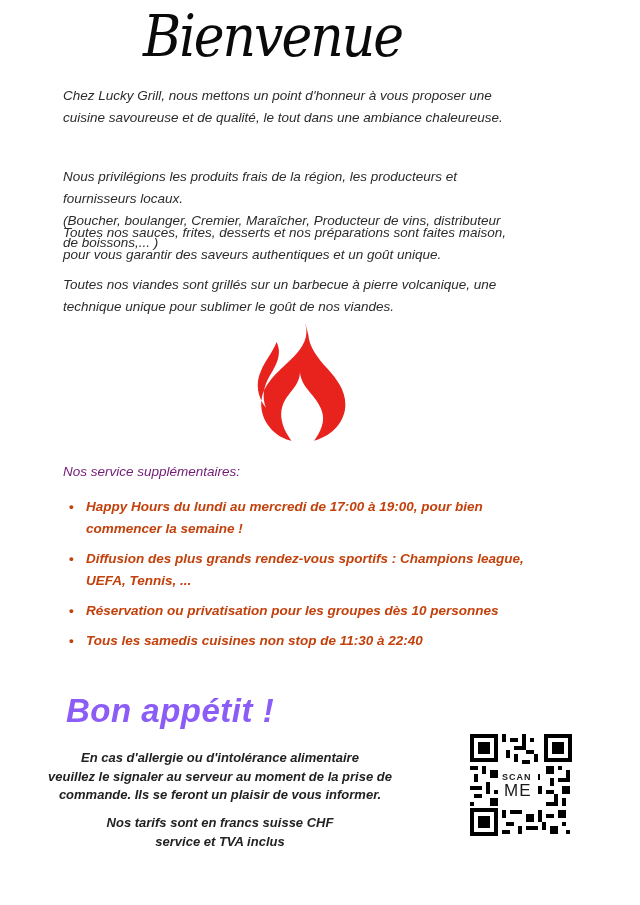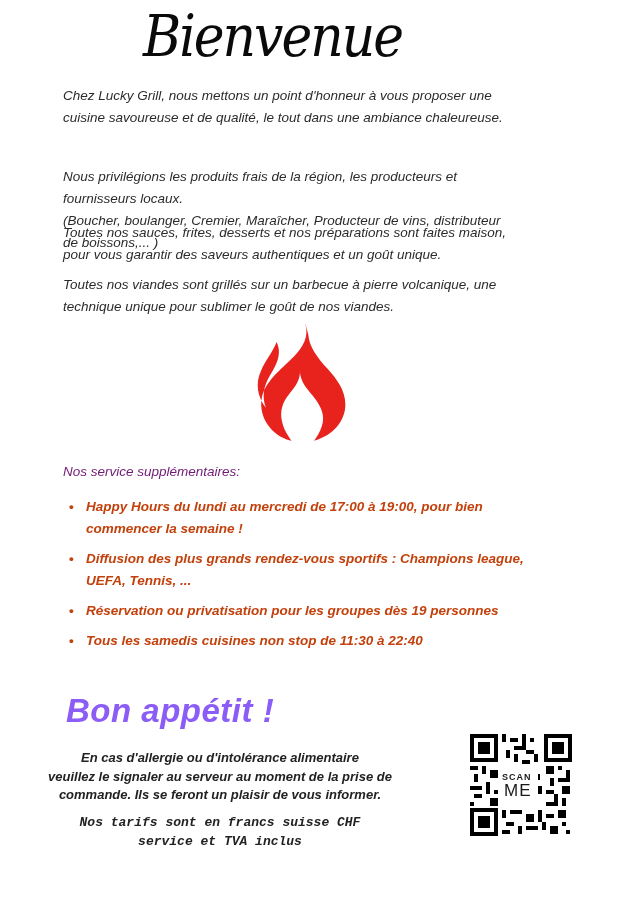--- a/index.html
+++ b/index.html
@@ -100,21 +100,21 @@
     width: 370px;
     text-align: center;
     font-style: italic;
     font-weight: bold;
     font-size: 13px;
     line-height: 18.5px;
     white-space: pre-line;
     color: #222222;
   }
   .allergy { top: 749px; }
-  .pricing { top: 814px; font-family: Liberation Mono, monospace; }
+  .pricing { top: 814px; }
   .qr {
     position: absolute;
     left: 466px;
     top: 730px;
     width: 110px;
     height: 110px;
   }
   .qr text {
     font-family: "Liberation Sans", sans-serif;
     fill: #1a1a1a;
@@ -170,21 +170,21 @@
       C56 59 52 53 52 44 Z"></path>
   </svg>
 
   <div class="services-heading">Nos service supplémentaires:</div>
 
   <ul class="services-list">
     <li>Happy Hours du lundi au mercredi de 17:00 à 19:00, pour bien
 commencer la semaine !</li>
     <li>Diffusion des plus grands rendez-vous sportifs : Champions league,
 UEFA, Tennis, ...</li>
-    <li>Réservation ou privatisation pour les groupes dès 19 personnes</li>
+    <li>Réservation ou privatisation pour les groupes dès 10 personnes</li>
     <li>Tous les samedis cuisines non stop de 11:30 à 22:40</li>
   </ul>
 
   <h2 class="bon-appetit">Bon appétit !</h2>
 
   <p class="footer-note allergy">En cas d'allergie ou d'intolérance alimentaire
 veuillez le signaler au serveur au moment de la prise de
 commande. Ils se feront un plaisir de vous informer.</p>
   <p class="footer-note pricing">Nos tarifs sont en francs suisse CHF
 service et TVA inclus</p>

